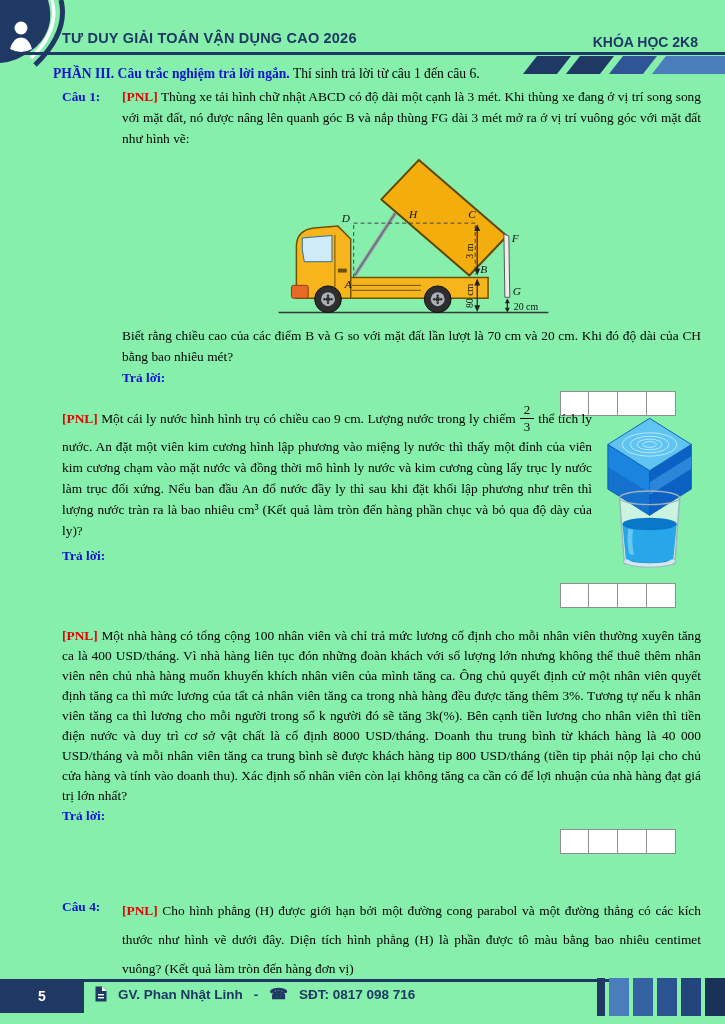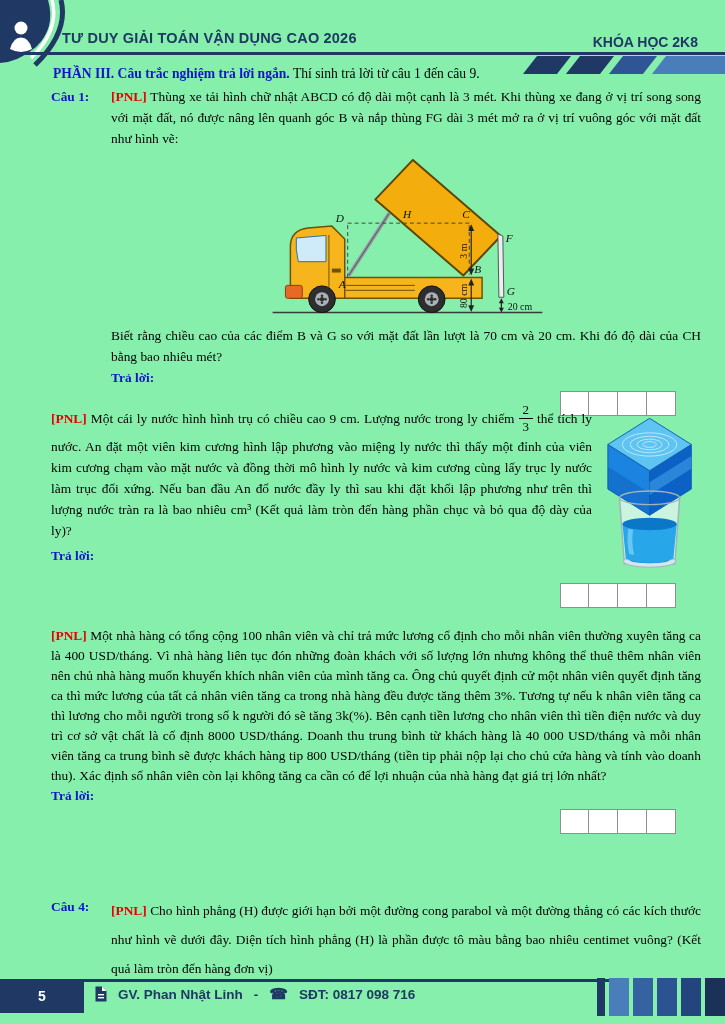--- a/index.html
+++ b/index.html
@@ -16,21 +16,21 @@
   .stripes{position:absolute;top:56px;left:505px;right:0;height:18px;display:flex;
            gap:9px;justify-content:flex-end;overflow:hidden;}
   .stripe{height:18px;transform:skewX(-38deg);}
   .s1,.s2{width:34px;background:#1f3864;}
   .s3{width:34px;background:#2f5597;}
   .s4{width:80px;background:#4a7ebb;margin-right:-14px;}
 
   
   .section-line{position:absolute;top:66px;left:53px;right:28px;font-size:13.6px;}
   .section-title{color:#1313cc;font-weight:bold;}
-  .q{position:absolute;left:51px;right:24px;display:flex;font-size:13.4px;
+  .q{position:absolute;left:62px;right:24px;display:flex;font-size:13.4px;
      line-height:21px;text-align:justify;}
   .q-label{width:60px;flex:none;color:#1313cc;font-weight:bold;text-align:left;}
   .q-content{flex:1;min-width:0;}
   .q1{top:86px;} .q2{top:403px;} .q3{top:626px;} .q4{top:896px;}
   .q3 .q-content{line-height:20px;}
   .q4 .q-content{line-height:29px;}
   .tag{color:#e60000;font-weight:bold;}
   .traloi{color:#1313cc;font-weight:bold;}
   .answer-row{display:flex;justify-content:flex-end;margin:3px 25px 0 0;}
   .cell{width:29px;height:25px;border:1.5px solid #8f8f8f;background:#fff;box-sizing:border-box;}
@@ -75,21 +75,21 @@
   <div class="h-title">TƯ DUY GIẢI TOÁN VẬN DỤNG CAO 2026</div>
   <div class="h-course">KHÓA HỌC 2K8</div>
   <div class="h-rule"></div>
   <div class="stripes">
     <div class="stripe s1"></div>
     <div class="stripe s2"></div>
     <div class="stripe s3"></div>
     <div class="stripe s4"></div>
   </div>
 
-  <div class="section-line"><span class="section-title">PHẦN III. Câu trắc nghiệm trả lời ngắn.</span><span> Thí sinh trả lời từ câu 1 đến câu 9.</span></div>
+  <div class="section-line"><span class="section-title">PHẦN III. Câu trắc nghiệm trả lời ngắn.</span><span> Thí sinh trả lời từ câu 1 đến câu 6.</span></div>
 
   <div class="q q1">
     <div class="q-label">Câu 1:</div>
     <div class="q-content">
       <div><span class="tag">[PNL]</span>
          <span>Thùng xe tải hình chữ nhật ABCD có độ dài một cạnh là 3 mét. Khi thùng xe đang ở vị trí song song với mặt đất, nó được nâng lên quanh góc B và nắp thùng FG dài 3 mét mở ra ở vị trí vuông góc với mặt đất như hình vẽ:</span></div>
 
       <div class="truck-fig">
         <svg width="282" height="166" viewBox="0 0 282 168">
 

